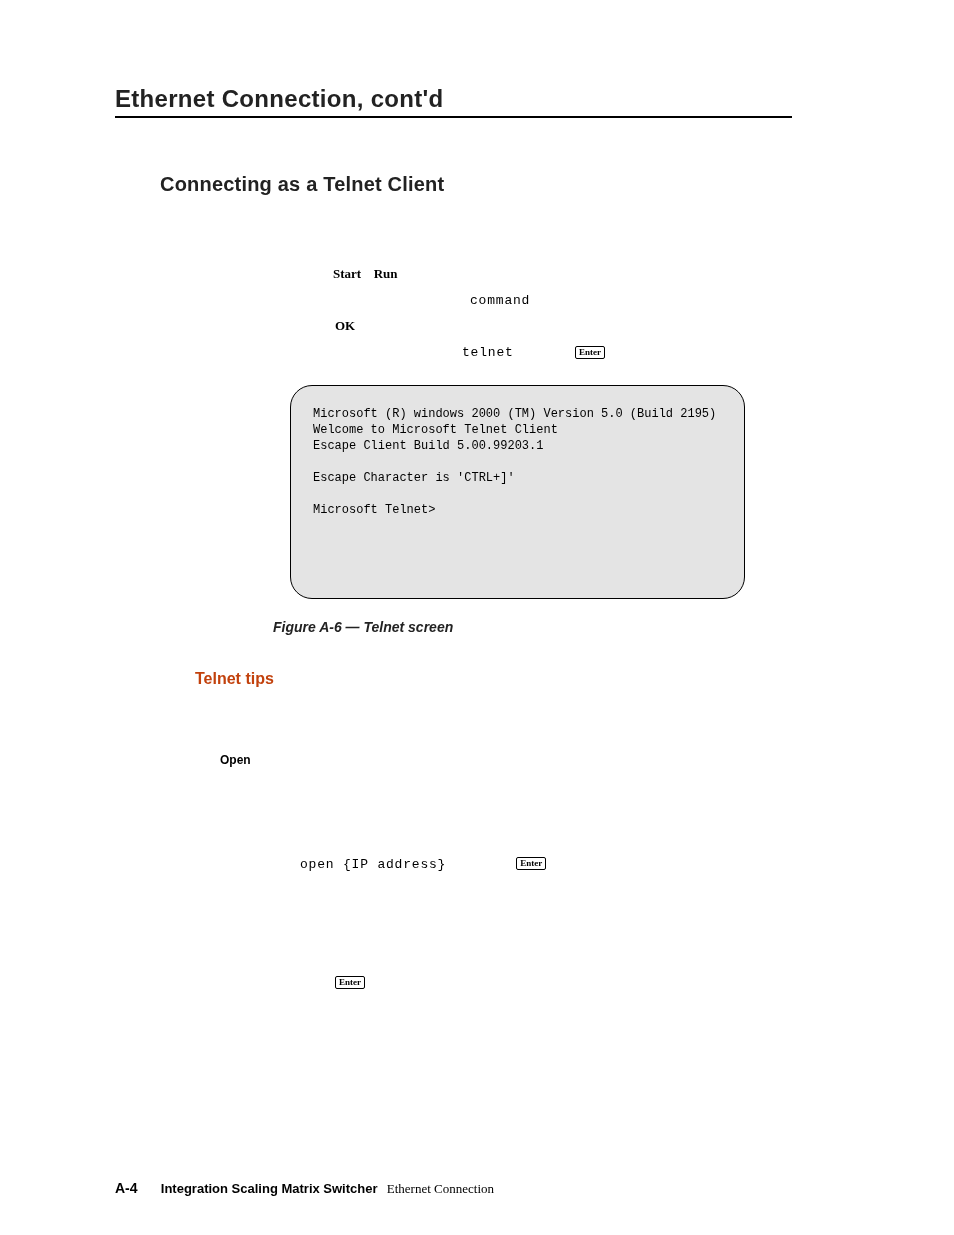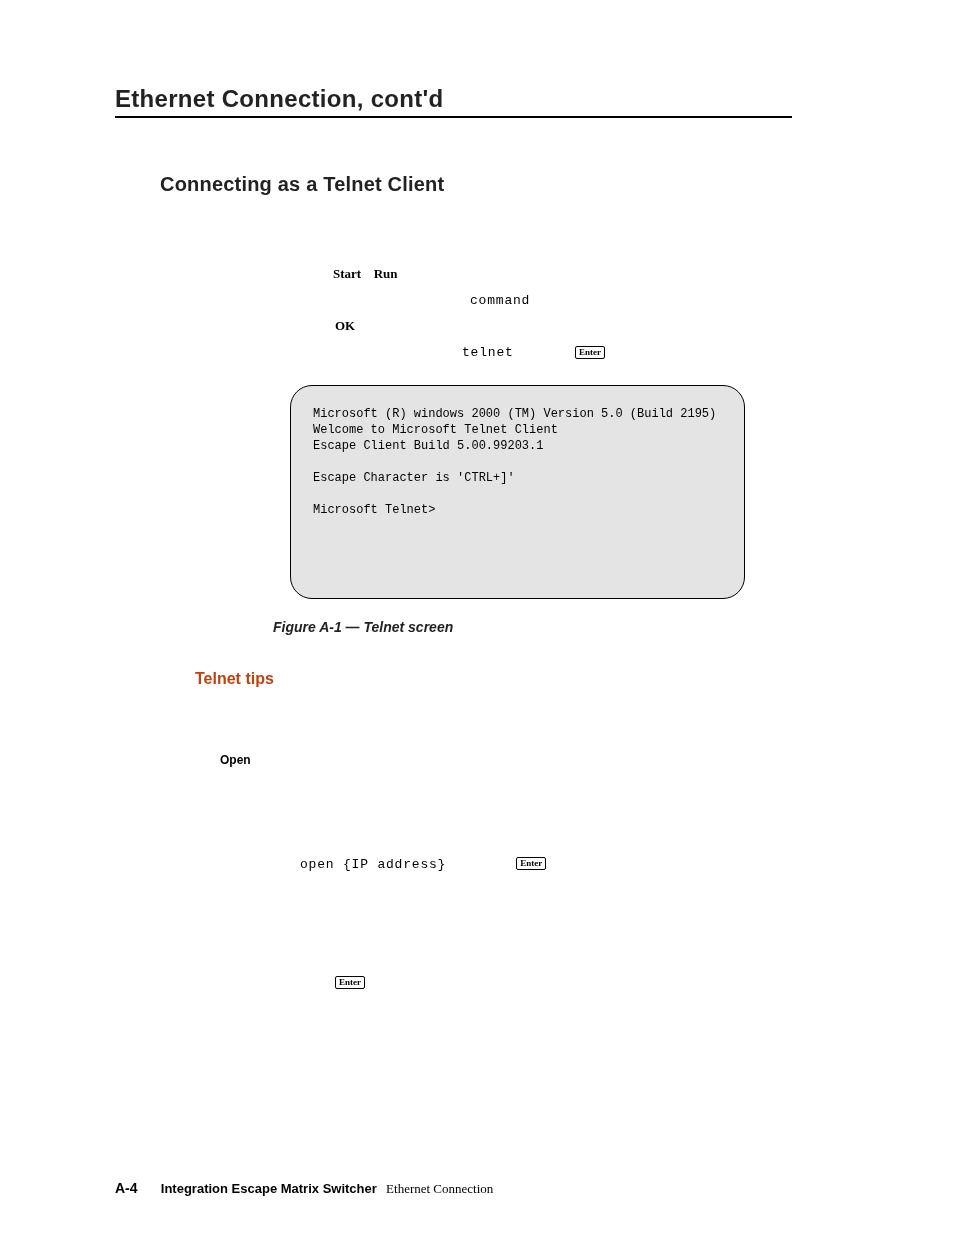--- a/index.html
+++ b/index.html
@@ -169,35 +169,35 @@
     <div class="telnet-box">
 <pre><span>Microsoft (R) windows 2000 (TM) Version 5.0 (Build 2195)</span>
 <span>Welcome to Microsoft Telnet Client</span>
 <span>Escape Client Build 5.00.99203.1</span>
 
 <span>Escape Character is 'CTRL+]'</span>
 
 <span>Microsoft Telnet&gt;</span></pre>
     </div>
 
-    <div class="fig-caption">Figure A-1 — Telnet screen</div>
+    <div class="fig-caption">Figure A-6 — Telnet screen</div>
   </div>
 
   <h3 class="subsection-title">Telnet tips</h3>
 
   <div class="open-label">Open</div>
 
   <div class="body-col open-row">
     <span class="tt-span">open {IP address}</span>
     <span class="kbd">Enter</span>
   </div>
 
   <div class="lone-enter">
     <span class="kbd">Enter</span>
   </div>
 
   <div class="footer">
     <span class="pg">A-4</span>
-    <span class="prod">Integration Escape Matrix Switcher</span>
+    <span class="prod">Integration Scaling Matrix Switcher</span>
     <span class="sect">Ethernet Connection</span>
   </div>
 
 </div>
 
 </body></html>

